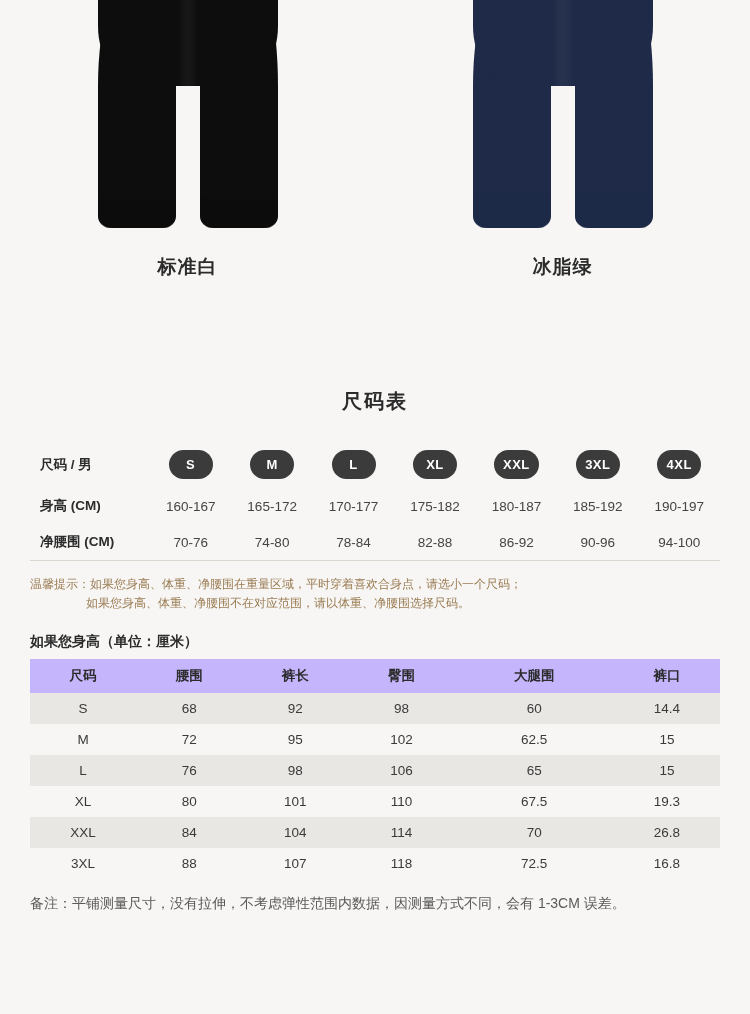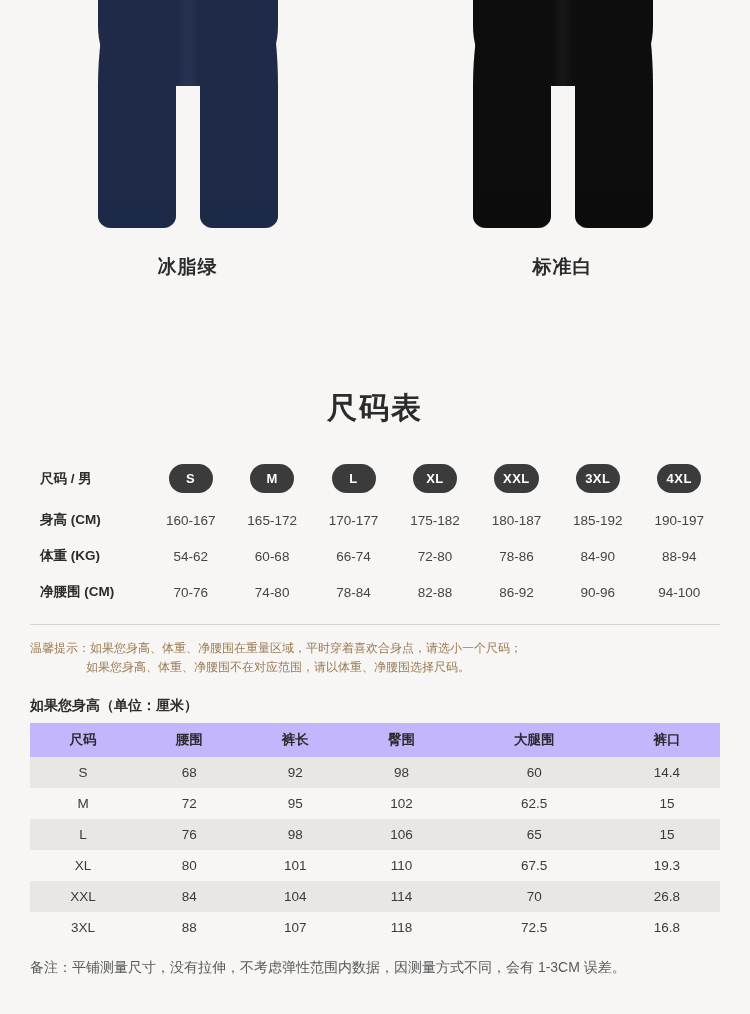--- a/index.html
+++ b/index.html
@@ -77,32 +77,31 @@
     margin-top: 26px;
     font-size: 19px;
     font-weight: bold;
     color: #2b2b2b;
     letter-spacing: 1px;
   }
 
   
   .section-title {
     text-align: center;
-    font-size: 30px;
+    font-size: 20px;
     font-weight: bold;
     color: #2b2b2b;
     margin: 58px 0 26px;
     letter-spacing: 2px;
   }
 
   .chart {
     width: 690px;
     margin: 0 auto;
     border-bottom: 1px solid #d9d6d0;
-    padding-bottom: 14px;
   }
   .chart table {
     width: 100%;
     border-collapse: collapse;
   }
   .chart td {
     text-align: center;
     font-size: 13.5px;
     color: #444;
     padding: 9px 0;
@@ -172,42 +171,42 @@
     color: #5a5a5a;
   }
 </style>
 </head>
 <body>
 
 <div class="products">
 
   <div class="product">
     <div class="pant-wrap">
+      <div class="leg l" id="p0l" style="background: rgb(13, 13, 13);"></div>
+      <div class="leg r" id="p0r" style="background: rgb(13, 13, 13);"></div>
+      <div class="waist" id="p0w" style="background: rgb(13, 13, 13);"></div>
+      <div class="shade"></div>
+      <div class="cuff l" id="p0cl" style="background: rgb(13, 13, 13);"></div>
+      <div class="cuff r" id="p0cr" style="background: rgb(13, 13, 13);"></div>
+
+    </div>
+    <div class="color-name">标准白</div>
+  </div>
+
+  <div class="product">
+    <div class="pant-wrap">
       <div class="leg l" id="p1l" style="background: rgb(30, 42, 71);"></div>
       <div class="leg r" id="p1r" style="background: rgb(30, 42, 71);"></div>
       <div class="waist" id="p1w" style="background: rgb(30, 42, 71);"></div>
       <div class="shade"></div>
       <div class="cuff l" id="p1cl" style="background: rgb(30, 42, 71);"></div>
       <div class="cuff r" id="p1cr" style="background: rgb(30, 42, 71);"></div>
 
     </div>
     <div class="color-name">冰脂绿</div>
-  </div>
-
-  <div class="product">
-    <div class="pant-wrap">
-      <div class="leg l" id="p0l" style="background: rgb(13, 13, 13);"></div>
-      <div class="leg r" id="p0r" style="background: rgb(13, 13, 13);"></div>
-      <div class="waist" id="p0w" style="background: rgb(13, 13, 13);"></div>
-      <div class="shade"></div>
-      <div class="cuff l" id="p0cl" style="background: rgb(13, 13, 13);"></div>
-      <div class="cuff r" id="p0cr" style="background: rgb(13, 13, 13);"></div>
-
-    </div>
-    <div class="color-name">标准白</div>
   </div>
 
 </div>
 
 <div class="section-title">尺码表</div>
 
 <div class="chart">
   <table>
     <tbody id="chart-body">
       <tr>
@@ -224,30 +223,20 @@
           <td class="rowhead">身高 (CM)</td>
           <td>160-167</td>
           <td>165-172</td>
           <td>170-177</td>
           <td>175-182</td>
           <td>180-187</td>
           <td>185-192</td>
           <td>190-197</td>
         </tr>
         <tr>
-          <td class="rowhead">体重 (KG)</td>
-          <td>54-62</td>
-          <td>60-68</td>
-          <td>66-74</td>
-          <td>72-80</td>
-          <td>78-86</td>
-          <td>84-90</td>
-          <td>88-94</td>
-        </tr>
-        <tr>
           <td class="rowhead">净腰围 (CM)</td>
           <td>70-76</td>
           <td>74-80</td>
           <td>78-84</td>
           <td>82-88</td>
           <td>86-92</td>
           <td>90-96</td>
           <td>94-100</td>
         </tr>
       </tbody>

